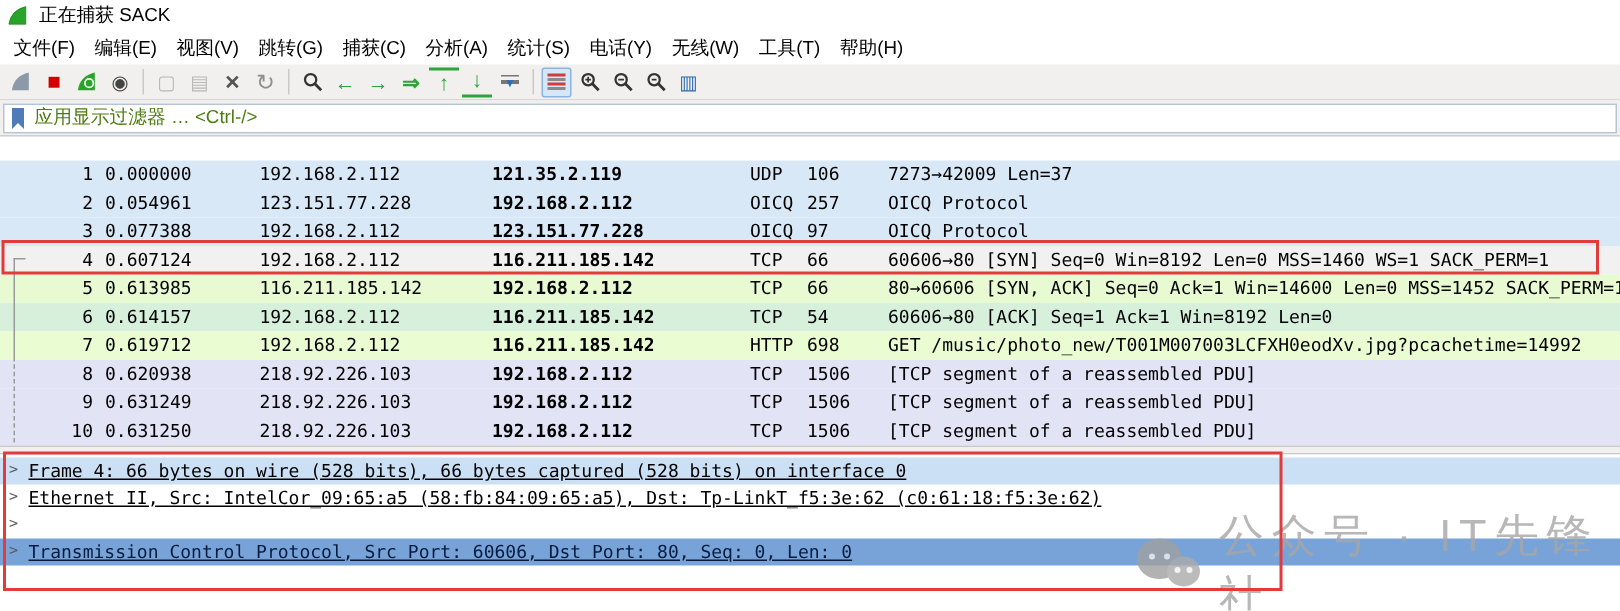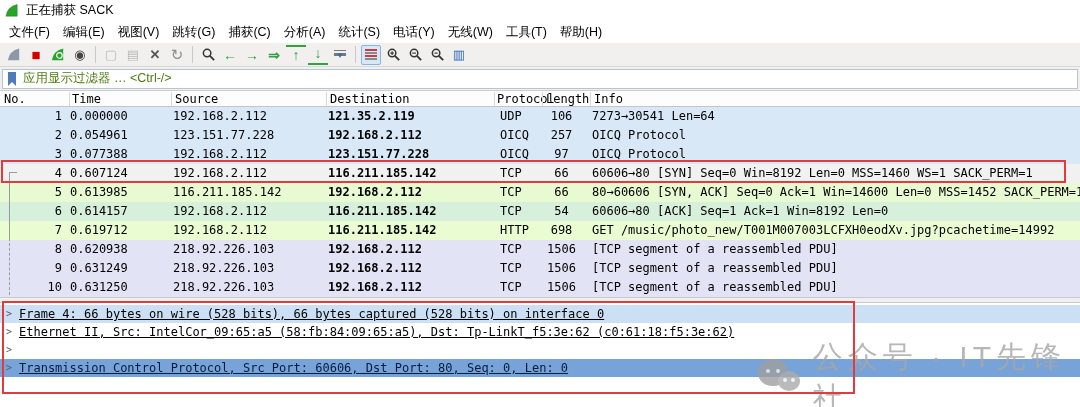--- a/index.html
+++ b/index.html
@@ -52,21 +52,21 @@
 
   .rows { position:absolute; left:0; top:107px; width:100%; }
   .prow { position:relative; height:19px; line-height:19px; font-family:"DejaVu Sans Mono", monospace;
           font-size:12px; white-space:nowrap; }
   .cell { position:absolute; top:0; }
   .c-no   { left:0;  width:62px; text-align:right; }
   .c-time { left:70px; }
   .c-src  { left:173px; }
   .c-dst  { left:328px;font-weight:bold; }
   .c-proto{ left:500px; }
-  .c-len  { left:538px; width:47px; text-align:center; }
+  .c-len  { left:538px; width:47px; text-align:left; }
   .c-info { left:592px; right:0; overflow:hidden; }
 
   
   .conv-tick { position:absolute; left:9px; top:172px; width:8px; height:1px; background:#9a9a9a; z-index:5; }
   .conv-solid { position:absolute; left:9px; top:172px; width:1px; height:66px; background:#9a9a9a; z-index:5; }
   .conv-dashed { position:absolute; left:9px; top:238px; height:57px; width:0;
                  border-left:1px dashed #9a9a9a; z-index:5; }
 
   
   .splitter { position:absolute; left:0; top:297px; width:100%; height:6px; background:#f0f0f0;
@@ -195,45 +195,30 @@
 
   <div class="filterbar">
     <div class="filter-input">
       <svg width="12" height="16" viewBox="0 0 12 16">
         <path d="M2,1 h8 v14 l-4,-4 l-4,4 z" fill="#4f7cb8"></path>
       </svg>
       <span class="filter-text">应用显示过滤器 … &lt;Ctrl-/&gt;</span>
     </div>
   </div>
 
-  <div class="list-header">
-    <span class="hcell" style="left:4px;">No.</span>
-    <span class="hcell" style="left:72px;">Time</span>
-    <span class="hcell" style="left:175px;">Source</span>
-    <span class="hcell" style="left:330px;">Destination</span>
-    <span class="hcell" style="left:497px;">Protocol</span>
-    <span class="hcell" style="left:546px;">Length</span>
-    <span class="hcell" style="left:594px;">Info</span>
-    <span class="hsep" style="left:69px;"></span>
-    <span class="hsep" style="left:171px;"></span>
-    <span class="hsep" style="left:326px;"></span>
-    <span class="hsep" style="left:494px;"></span>
-    <span class="hsep" style="left:542px;"></span>
-    <span class="hsep" style="left:590px;"></span>
-  </div>
 
   <div class="rows">
     <div class="prow" style="background-color: rgb(217, 232, 246);">
       <span class="cell c-no">1</span>
         <span class="cell c-time">0.000000</span>
         <span class="cell c-src">192.168.2.112</span>
         <span class="cell c-dst">121.35.2.119</span>
         <span class="cell c-proto">UDP</span>
         <span class="cell c-len">106</span>
-        <span class="cell c-info">7273→30541 Len=64</span>
+        <span class="cell c-info">7273→42009 Len=37</span>
     </div>
     <div class="prow" style="background-color: rgb(217, 232, 246);">
       <span class="cell c-no">2</span>
         <span class="cell c-time">0.054961</span>
         <span class="cell c-src">123.151.77.228</span>
         <span class="cell c-dst">192.168.2.112</span>
         <span class="cell c-proto">OICQ</span>
         <span class="cell c-len">257</span>
         <span class="cell c-info">OICQ Protocol</span>
     </div>

